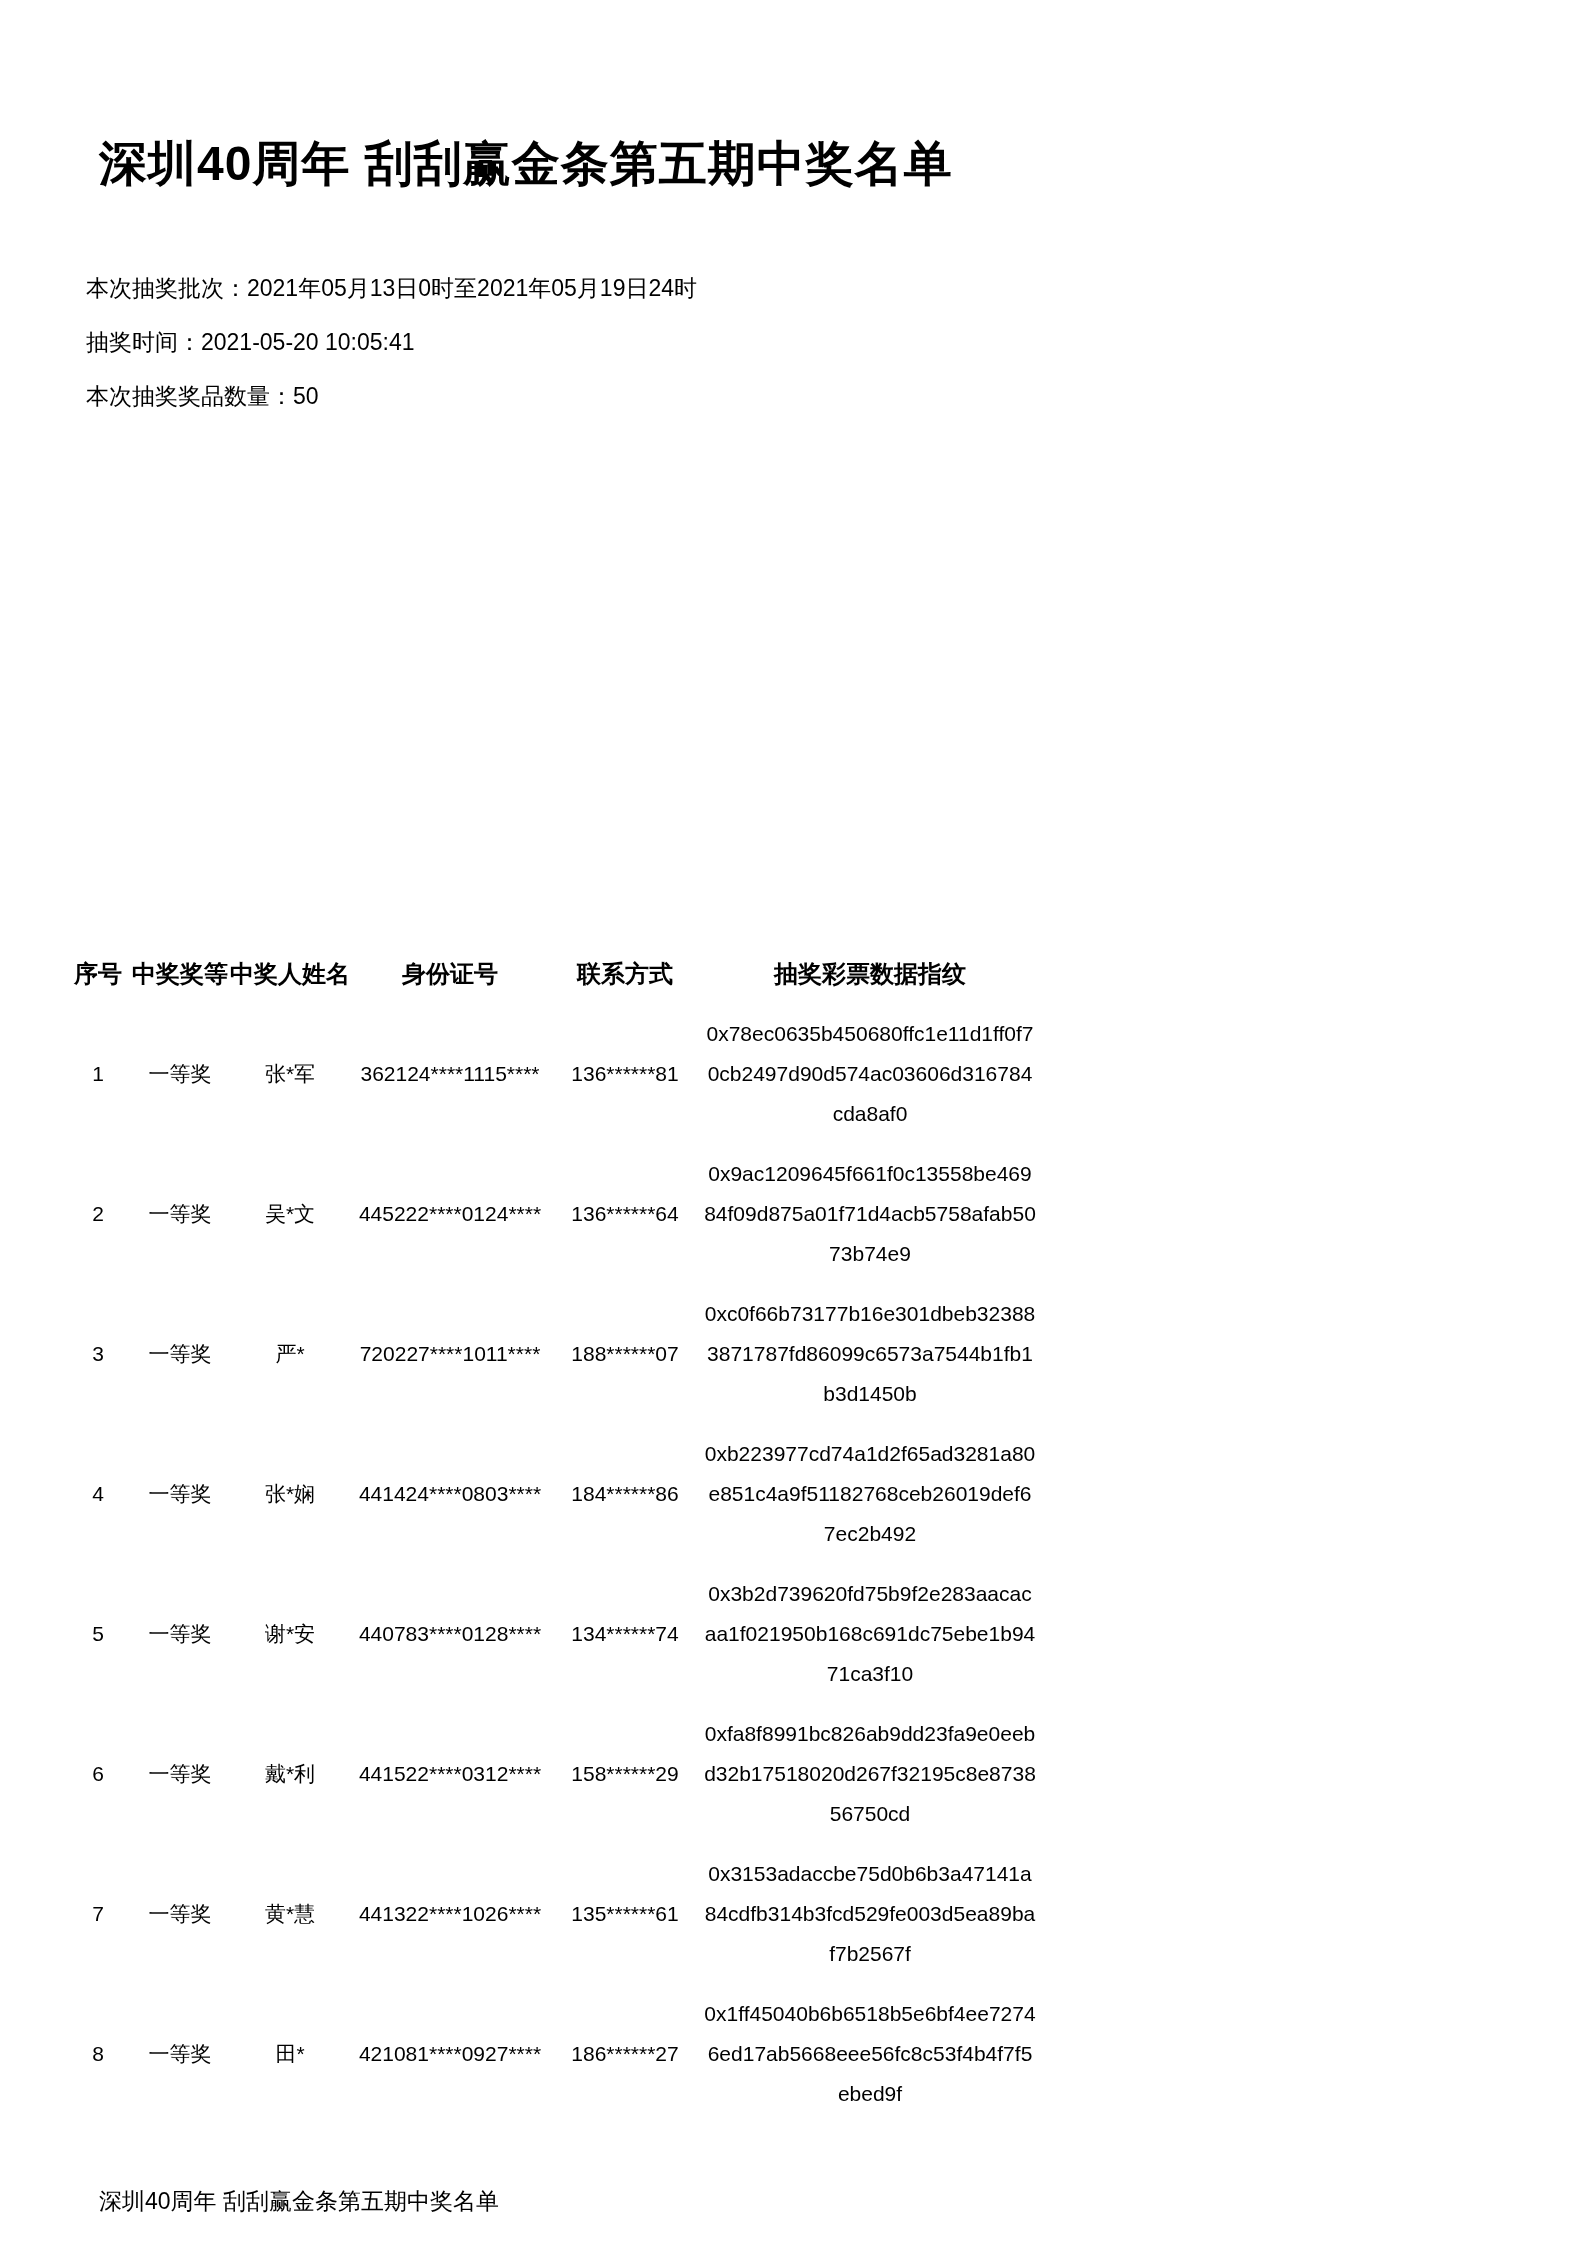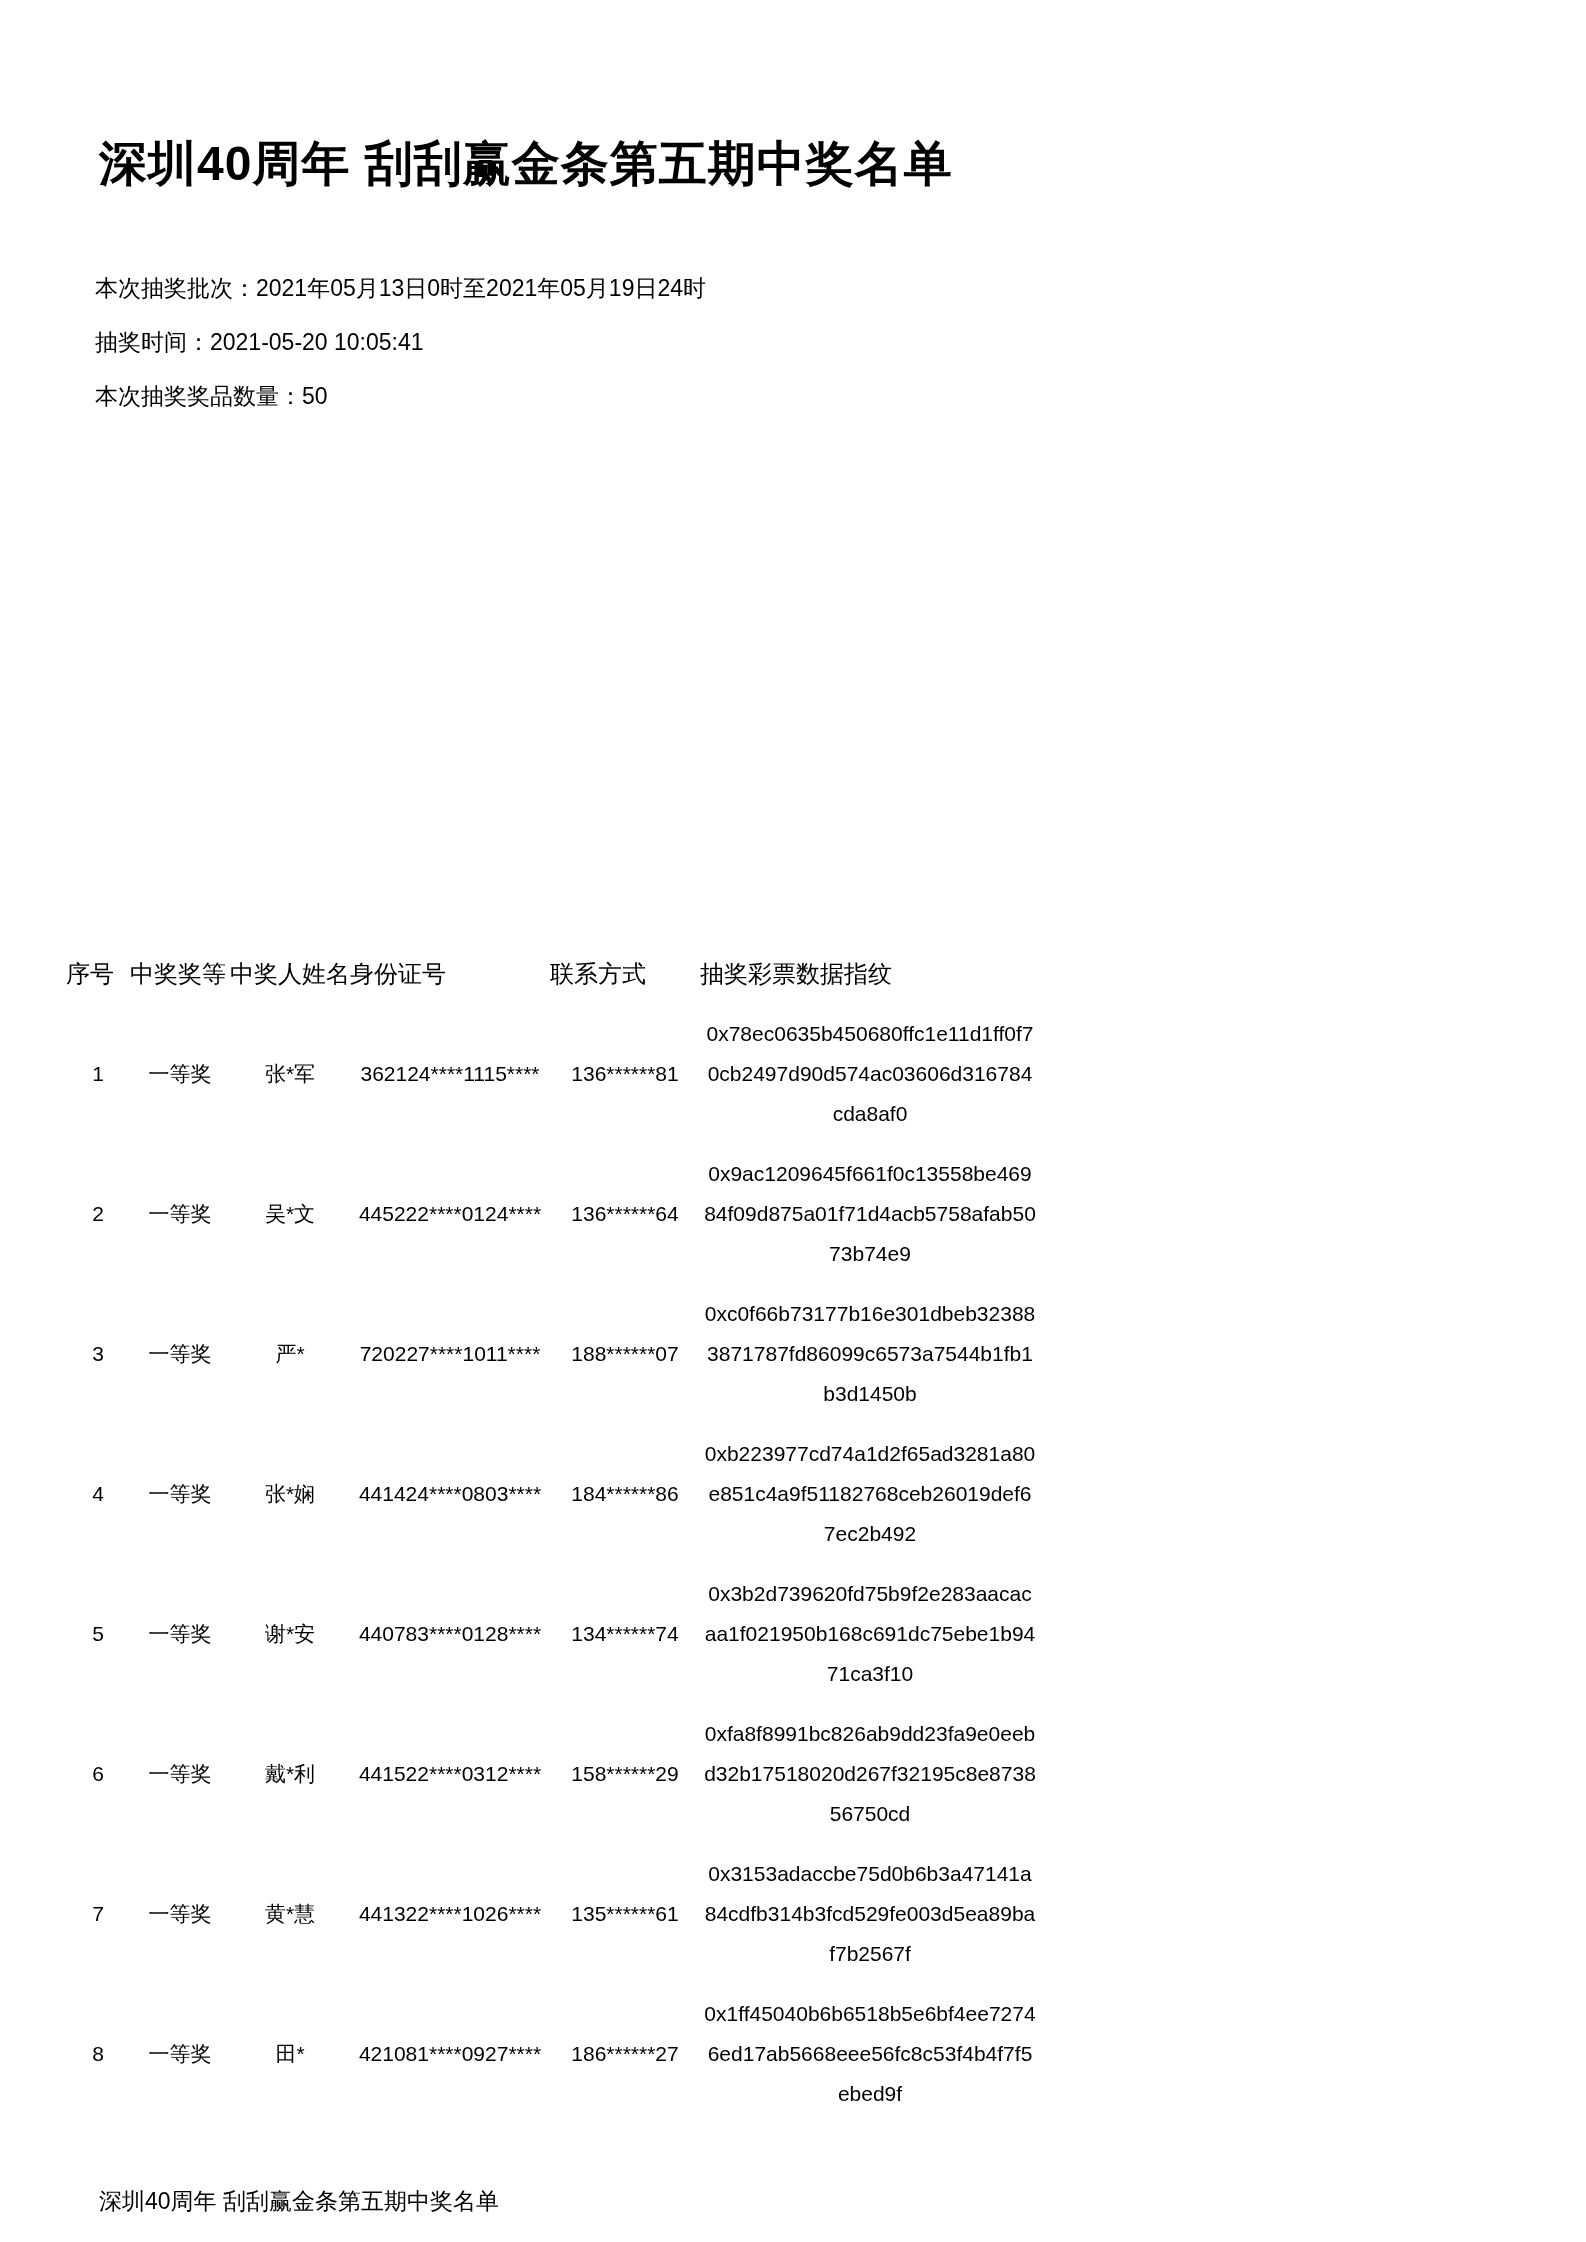--- a/index.html
+++ b/index.html
@@ -26,41 +26,41 @@
     top: 133px;
     margin: 0;
     font-size: 48px;
     line-height: 62px;
     font-weight: 700;
     letter-spacing: 1px;
     white-space: nowrap;
   }
   .meta {
     position: absolute;
-    left: 95px;
+    left: 86px;
     top: 276px;
   }
   .meta p {
     margin: 0 0 30px 0;
     font-size: 23px;
     line-height: 24px;
     white-space: nowrap;
   }
   table.winners {
     position: absolute;
     left: 66px;
     top: 944px;
     border-collapse: collapse;
     table-layout: fixed;
     width: 974px;
   }
   .winners th {
     font-size: 24px;
-    font-weight: 400;
-    text-align: left;
+    font-weight: 700;
+    text-align: center;
     vertical-align: middle;
     height: 60px;
     padding: 0;
     white-space: nowrap;
   }
   .winners td {
     font-size: 21px;
     text-align: center;
     vertical-align: middle;
     height: 140px;

